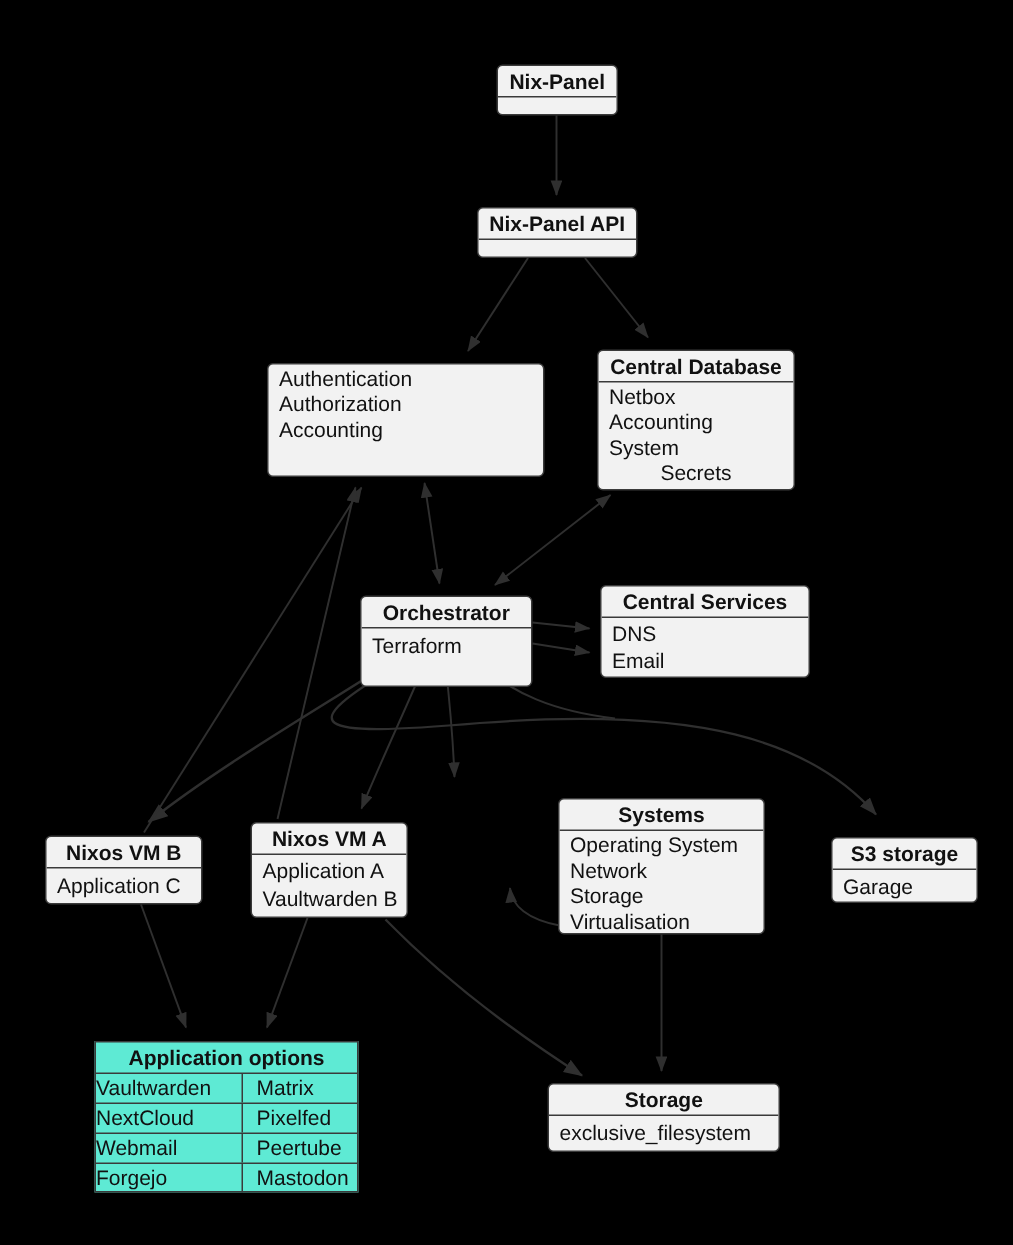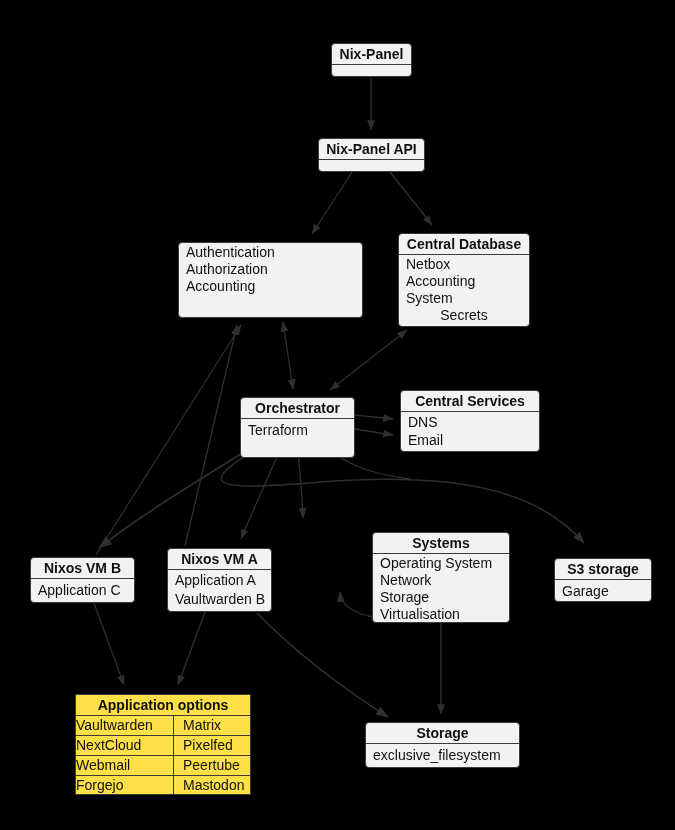--- a/index.html
+++ b/index.html
@@ -7,22 +7,22 @@
           font-family:Liberation Sans, sans-serif;}
   #edges{position:absolute;left:0;top:0;z-index:1;}
   .node{position:absolute;z-index:2;background:#f2f2f2;border:1px solid #3a3a3a;
         border-radius:4px;color:#111;font-size:14px;box-sizing:border-box;overflow:hidden;}
   .node .title{font-weight:bold;text-align:center;border-bottom:1px solid #3a3a3a;
                line-height:20px;padding:0 4px;white-space:nowrap;}
   .node .body{padding:1px 0 0 0;}
   .node .item{padding:0 7px;white-space:nowrap;}
   .empty-compartment{height:10px;}
   
-  .tbl{position:absolute;z-index:2;background:#fde047;border:1px solid #3a3a3a;color:#111;
-       font-size:14px;box-sizing:border-box;margin-left:12px;}
+  .tbl{position:absolute;z-index:2;background:#5eead4;border:1px solid #3a3a3a;color:#111;
+       font-size:14px;box-sizing:border-box;}
   .tbl .title{font-weight:bold;text-align:center;line-height:20px;border-bottom:1px solid #3a3a3a;}
   .tbl .row{display:grid;grid-template-columns:98px 1fr;border-bottom:1px solid #3a3a3a;}
   .tbl .row:last-child{border-bottom:none;}
   .tbl .cell{line-height:19px;border-right:1px solid #3a3a3a;}
   .tbl .cell.r{text-align:left;padding-left:9px;border-right:none;}
 </style>
 </head>
 <body>
 
 <div id="canvas">

